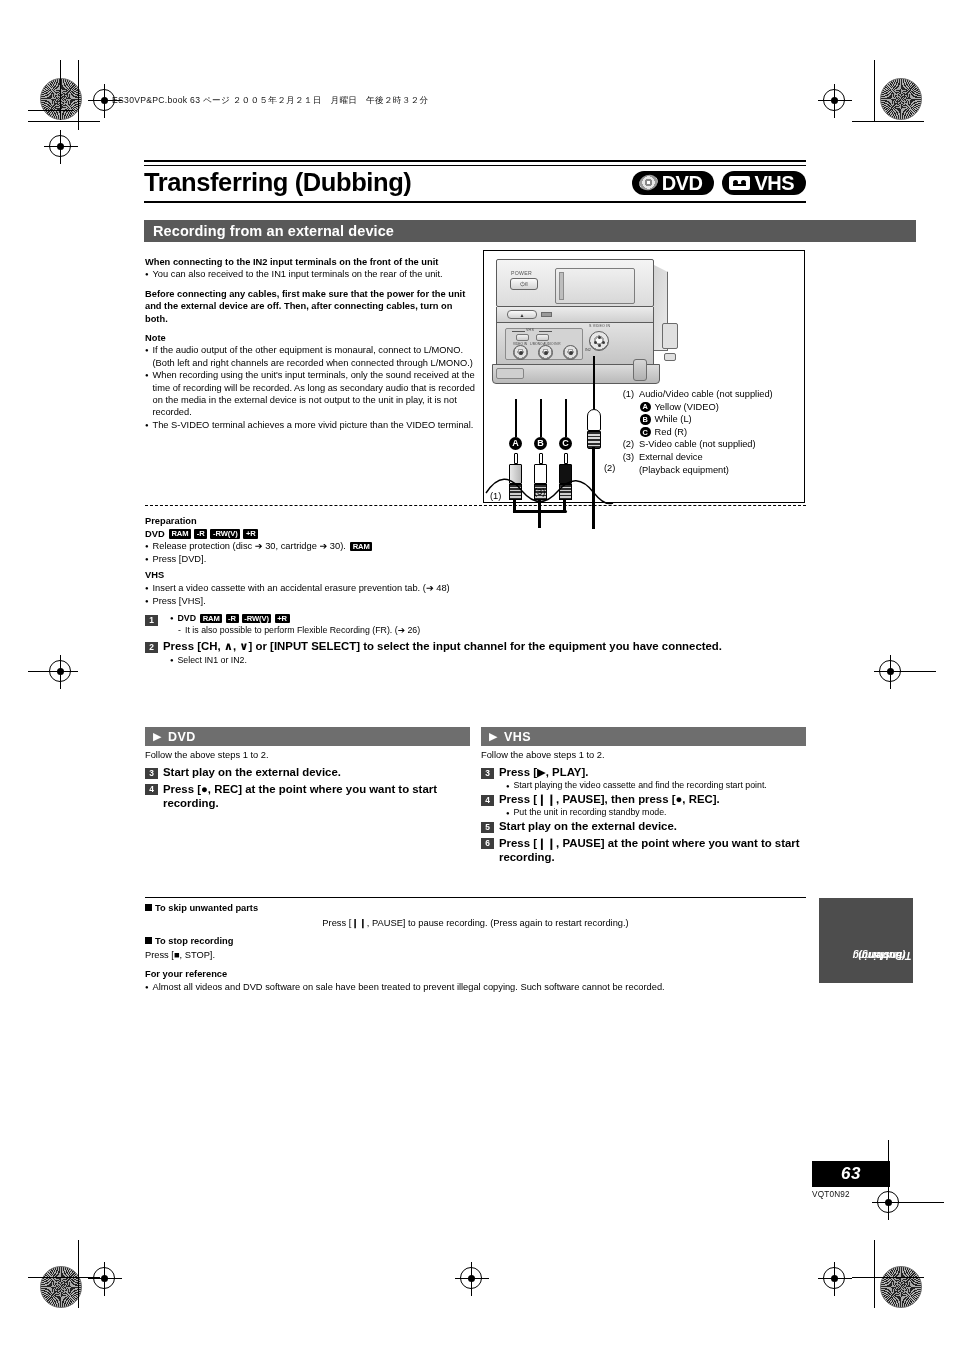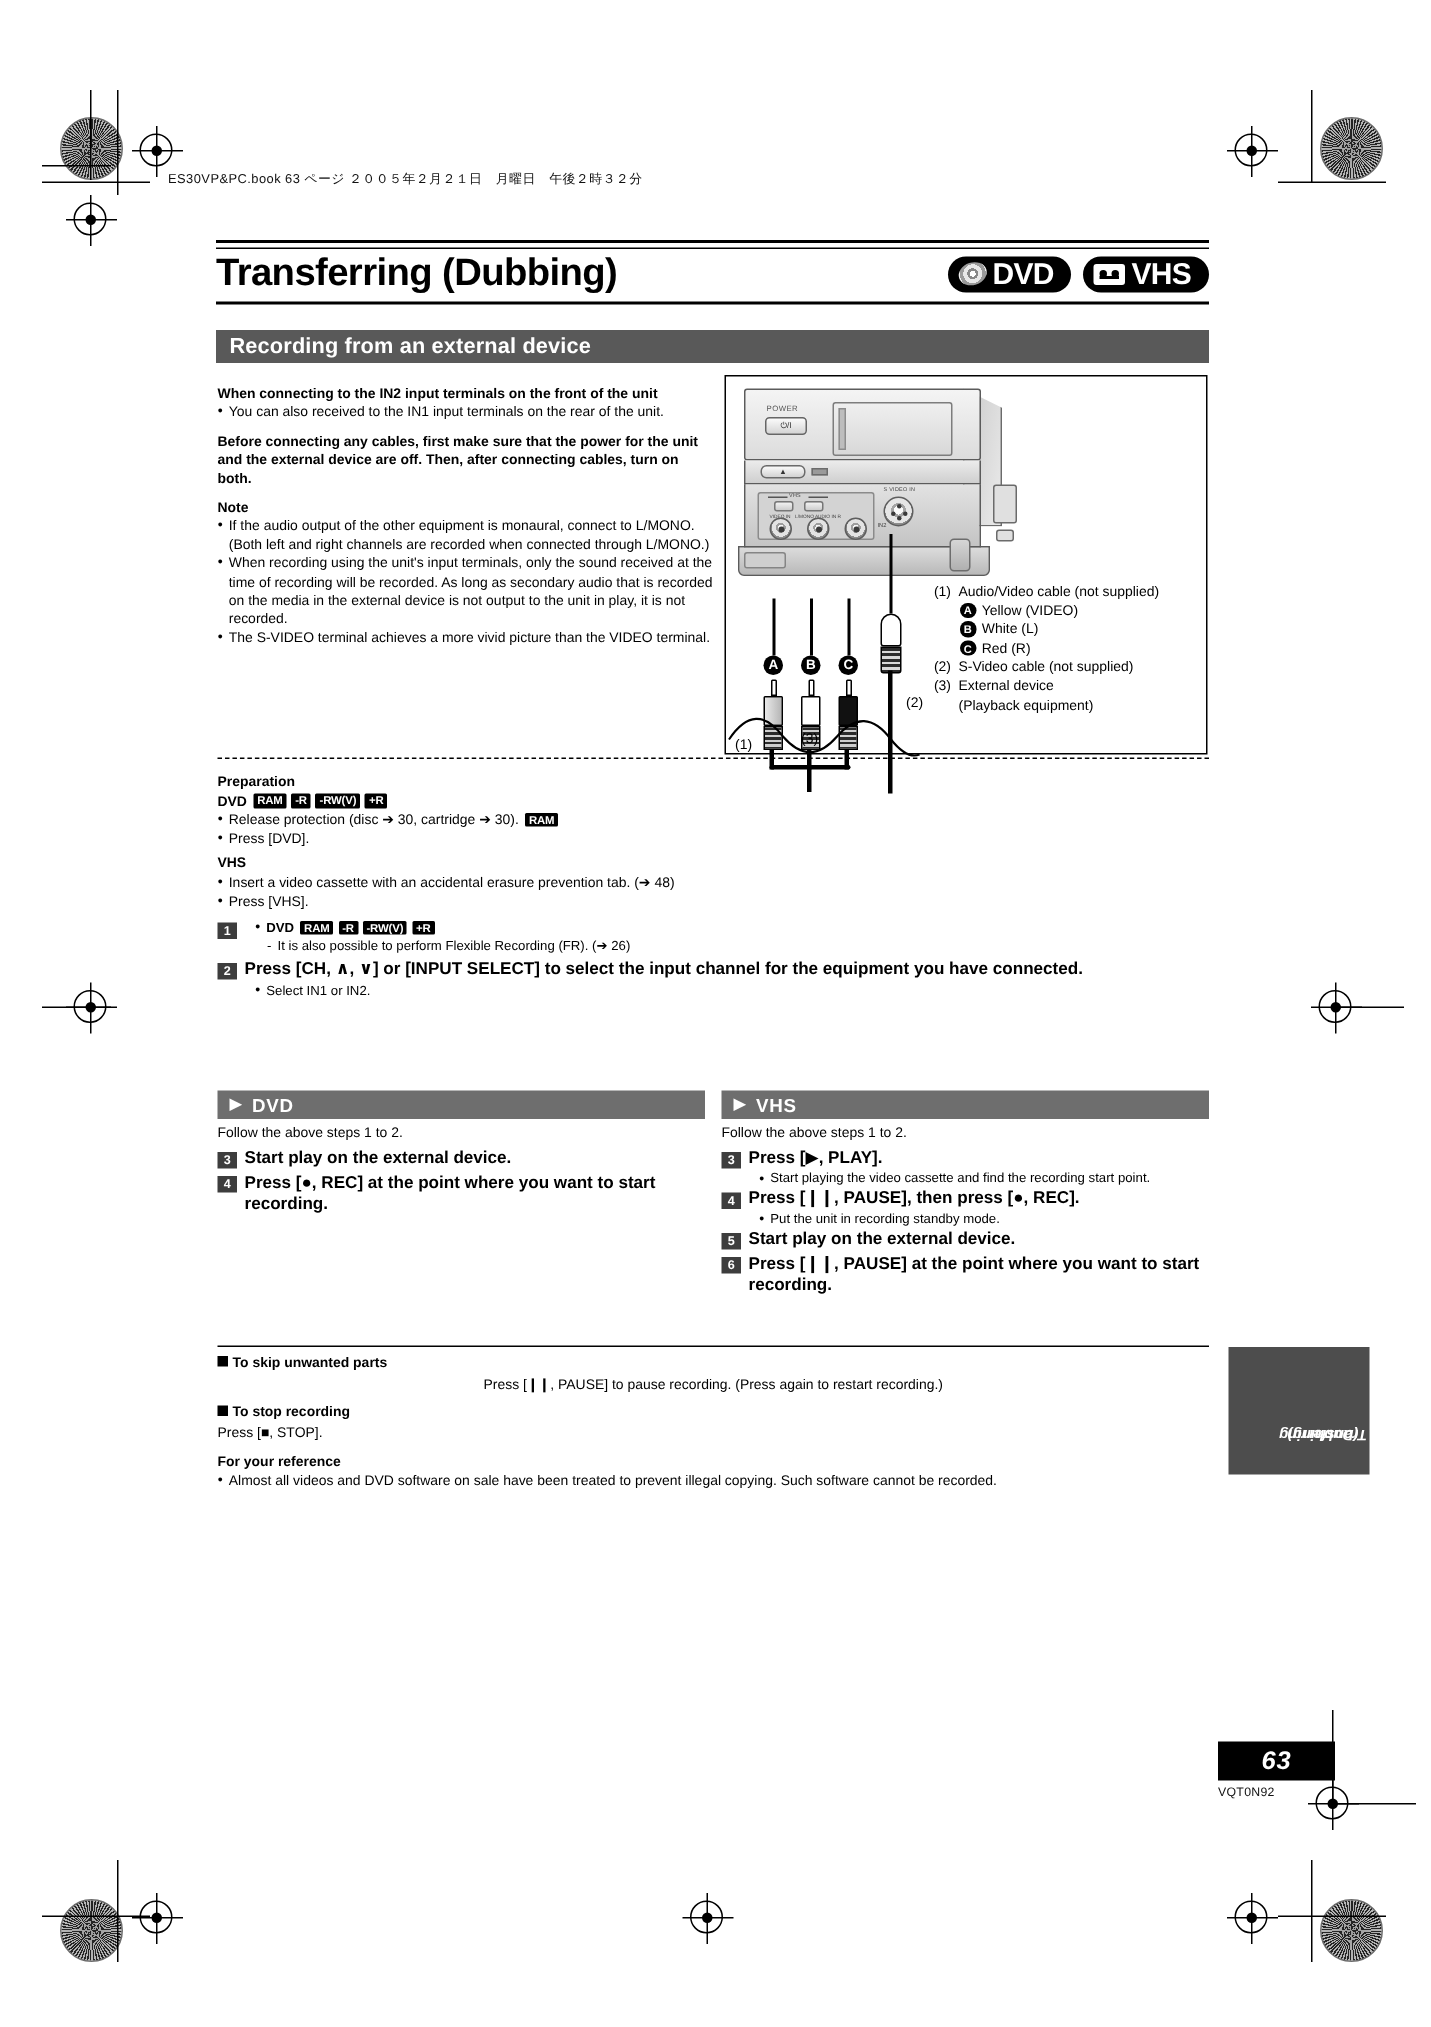--- a/index.html
+++ b/index.html
@@ -16,39 +16,39 @@
   .reg:after{top:16px;left:0;height:1.4px;width:34px;}
   .reg .ring{position:absolute;left:5px;top:5px;width:22px;height:22px;border:1.4px solid #000;border-radius:50%;box-sizing:border-box;}
   .reg .dot{position:absolute;left:13px;top:13px;width:7px;height:7px;background:#000;border-radius:50%;}
   .rosette{position:absolute;width:40px;height:40px;border-radius:50%;
      background:
        repeating-conic-gradient(from 0deg,#000 0deg 3deg,#fff 3deg 6deg),
        radial-gradient(circle,#888,#bbb);
      background-blend-mode:multiply;border:1px solid #555;opacity:.85;}
   .cropmark{position:absolute;background:#000;}
   
-  .jhead{position:absolute;left:112px;top:114px;font-size:8.6px;letter-spacing:.3px;color:#111;white-space:nowrap;}
+  .jhead{position:absolute;left:112px;top:95px;font-size:8.6px;letter-spacing:.3px;color:#111;white-space:nowrap;}
   
   .title-wrap{position:absolute;left:144px;top:160px;width:662px;}
   .rule-top{border-top:2.6px solid #000;border-bottom:1.3px solid #000;height:3px;}
   .rule-bot{border-top:2.6px solid #000;height:0;margin-top:2px;}
   .title-row{display:flex;align-items:center;justify-content:space-between;padding:4px 0 3px 0;}
   .title-txt{font-size:25.5px;font-weight:bold;letter-spacing:-.4px;line-height:1;}
   .badges{display:flex;gap:8px;align-items:center;}
   .badge{background:#000;color:#fff;border-radius:12px;height:24px;display:flex;align-items:center;gap:4px;padding:0 12px 0 7px;}
   .badge .bt{font-size:20px;font-weight:bold;letter-spacing:-.5px;line-height:1;}
   .disc-ic{width:19px;height:15px;border-radius:50%;background:
      radial-gradient(circle at 50% 50%,#fff 0 16%,#888 16% 30%,#e8e8e8 30% 52%,#9a9a9a 52% 72%,#f2f2f2 72% 100%);
      display:inline-block;transform:rotate(-18deg);}
   .vhs-ic{width:21px;height:14px;background:#fff;border:2px solid #fff;border-radius:2px;position:relative;box-sizing:border-box;}
   .vhs-ic:before,.vhs-ic:after{content:"";position:absolute;top:2.5px;width:5px;height:5px;border-radius:50%;background:#000;}
   .vhs-ic:before{left:2px;} .vhs-ic:after{right:2px;}
   .vhs-ic i{position:absolute;left:2px;right:2px;bottom:1.5px;height:2px;background:#000;display:block;}
   
-  .secbar{position:absolute;left:144px;top:220px;width:662px;height:22px;background:#595959;color:#fff;
+  .secbar{position:absolute;left:144px;top:220px;width:772px;height:22px;background:#595959;color:#fff;
      font-size:14.5px;font-weight:bold;display:flex;align-items:center;padding-left:9px;box-sizing:border-box;letter-spacing:.1px;}
   
   .lcol{position:absolute;left:145px;top:256px;width:330px;font-size:9.3px;line-height:12.4px;}
   .lcol p{margin:0;}
   .b{font-weight:bold;}
   .gap{height:7px;}
   .gap-s{height:4px;}
   ul.bul{margin:0;padding:0;list-style:none;}
   ul.bul li{position:relative;padding-left:7.5px;margin:0;}
   ul.bul li:before{content:"\25CF";position:absolute;left:0;top:0;font-size:6px;line-height:12.4px;}
@@ -345,21 +345,21 @@
     <div class="lrow">
       <span class="lnum">(1)</span>
       <span>Audio/Video cable (not supplied)</span>
     </div>
     <div class="lsub">
       <span class="abci">A</span>
       <span>Yellow (VIDEO)</span>
     </div>
     <div class="lsub">
       <span class="abci">B</span>
-      <span>White (L)</span>
+      <span>While (L)</span>
     </div>
     <div class="lsub">
       <span class="abci">C</span>
       <span>Red (R)</span>
     </div>
     <div class="lrow">
       <span class="lnum">(2)</span>
       <span>S-Video cable (not supplied)</span>
     </div>
     <div class="lrow">

